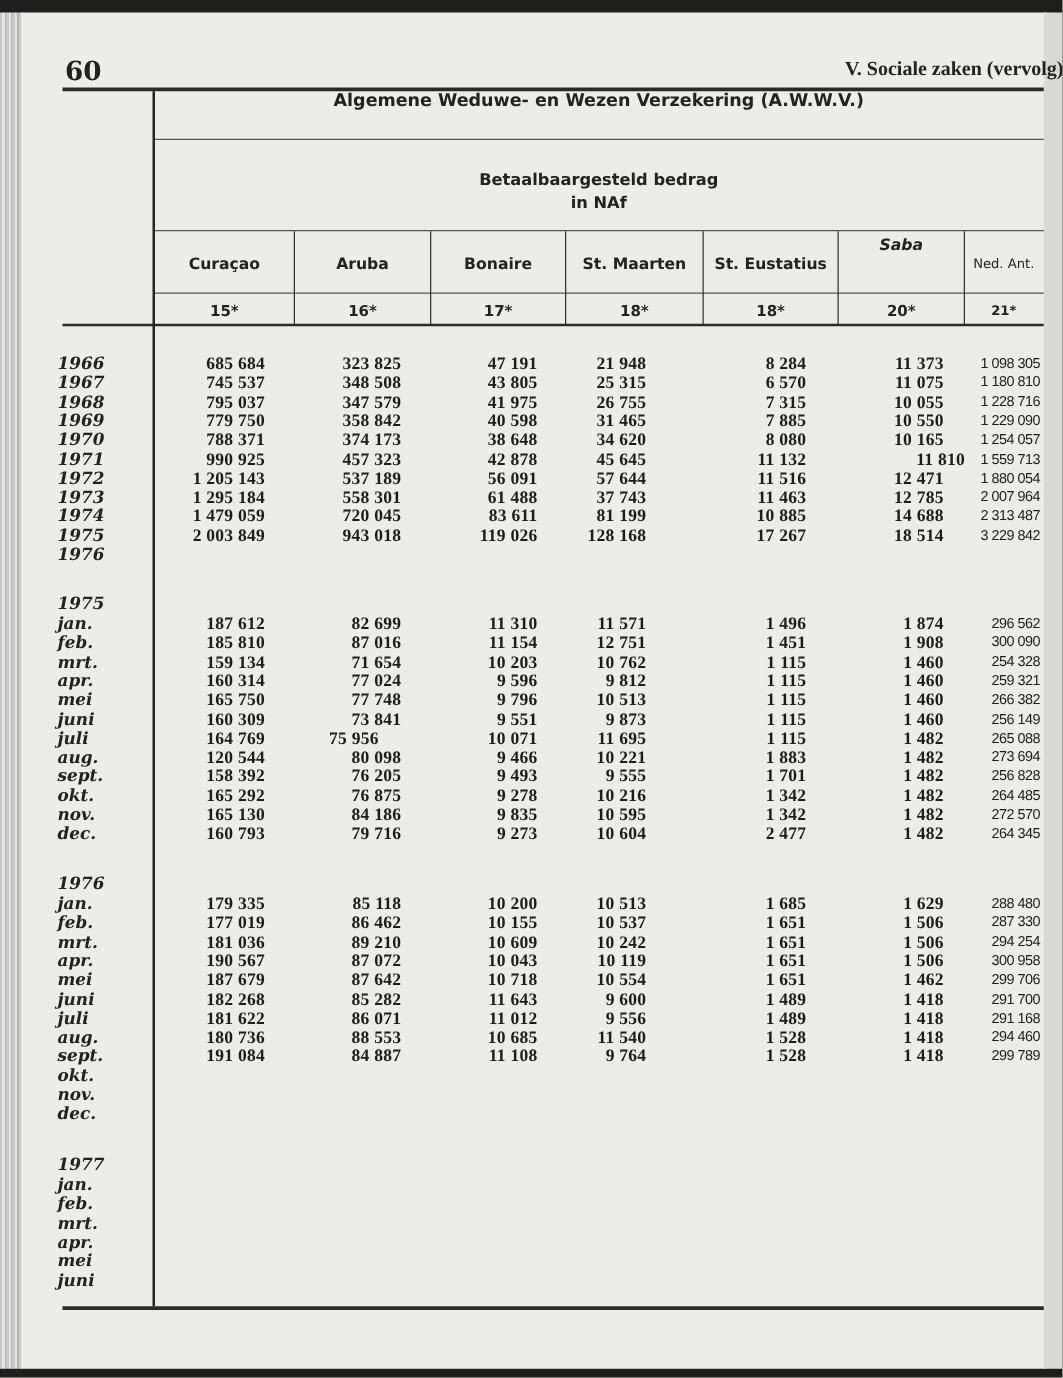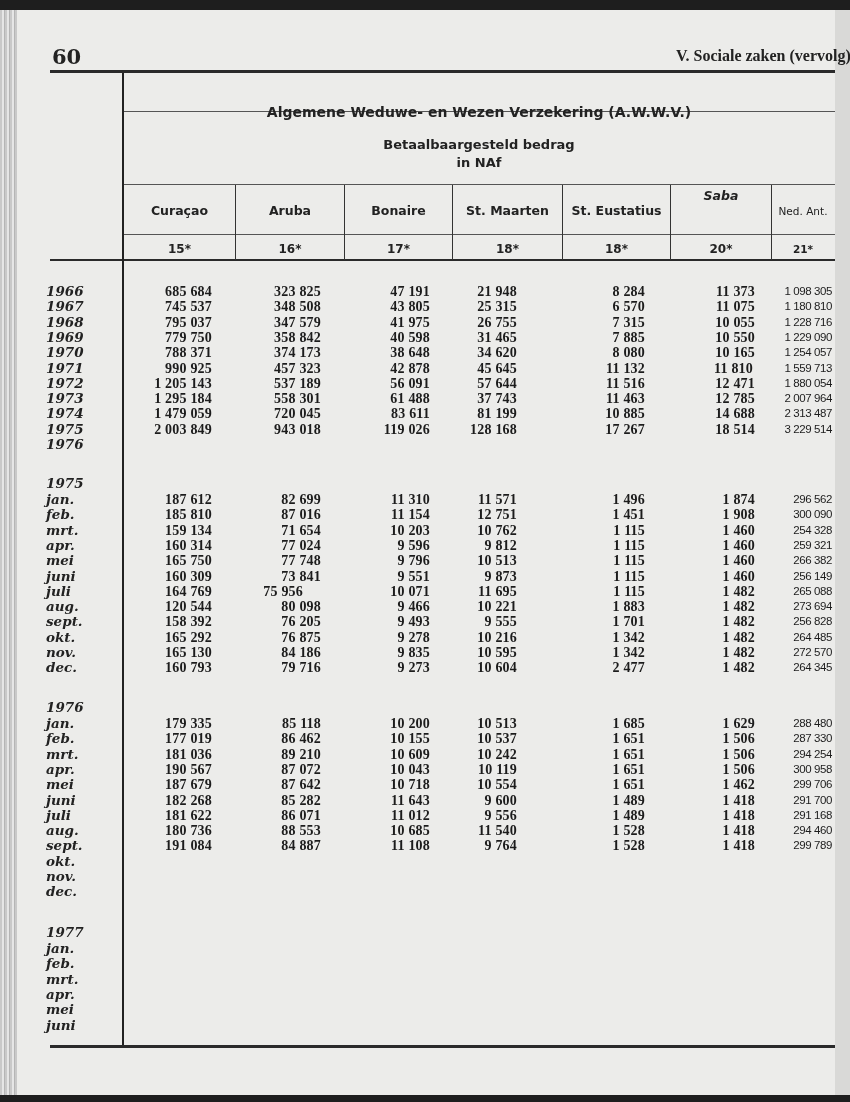--- a/index.html
+++ b/index.html
@@ -68,21 +68,21 @@
 
 <div class="vline" style="left:122px;top:73px;height:972px;width:2px;background:#222;"></div>
 
 <div class="vline" style="left:235px;top:185px;height:75px;"></div>
 <div class="vline" style="left:344px;top:185px;height:75px;"></div>
 <div class="vline" style="left:452px;top:185px;height:75px;"></div>
 <div class="vline" style="left:562px;top:185px;height:75px;"></div>
 <div class="vline" style="left:670px;top:185px;height:75px;"></div>
 <div class="vline" style="left:771px;top:185px;height:75px;"></div>
 
-<div class="hdr-text" style="left:123px;width:712px;top:104px;font-size:14px;">Algemene Weduwe- en Wezen Verzekering (A.W.W.V.)</div>
+<div class="hdr-text" style="left:123px;width:712px;top:73px;font-size:14px;">Algemene Weduwe- en Wezen Verzekering (A.W.W.V.)</div>
 <div class="hdr-text" style="left:123px;width:712px;top:137px;font-size:13px;">Betaalbaargesteld bedrag</div>
 <div class="hdr-text" style="left:123px;width:712px;top:155px;font-size:13px;">in NAf</div>
 
 <div class="hdr-text col-head" style="left:124px;width:111px;top:203px;">Curaçao</div>
 <div class="hdr-text col-head" style="left:236px;width:108px;top:203px;">Aruba</div>
 <div class="hdr-text col-head" style="left:345px;width:107px;top:203px;">Bonaire</div>
 <div class="hdr-text col-head" style="left:453px;width:109px;top:203px;">St. Maarten</div>
 <div class="hdr-text col-head" style="left:563px;width:107px;top:203px;">St. Eustatius</div>
 <div class="hdr-text col-head" style="left:671px;width:100px;top:188px;font-style:italic;">Saba</div>
 <div class="hdr-text col-head" style="left:772px;width:62px;top:205px;font-size:10.5px;font-weight:normal;">Ned. Ant.</div>
@@ -146,21 +146,21 @@
       <div class="cell" style="right: 95px;">10 165</div>
       <div class="cell ned" style="right: 18px;">1 254 057</div>
     </div>
     <div class="stub-label" style="top: 360.5px;">1971</div>
     <div class="data-row" style="top: 360.5px;">
       <div class="cell" style="right: 638px;">990 925</div>
       <div class="cell" style="right: 529px;">457 323</div>
       <div class="cell" style="right: 420px;">42 878</div>
       <div class="cell" style="right: 333px;">45 645</div>
       <div class="cell" style="right: 205px;">11 132</div>
-      <div class="cell" style="right: 97px;">11 810</div>
+      <div class="cell" style="right: 78px;">11 810</div>
       <div class="cell ned" style="right: 18px;">1 559 713</div>
     </div>
     <div class="stub-label" style="top: 375.8px;">1972</div>
     <div class="data-row" style="top: 375.8px;">
       <div class="cell" style="right: 638px;">1 205 143</div>
       <div class="cell" style="right: 529px;">537 189</div>
       <div class="cell" style="right: 420px;">56 091</div>
       <div class="cell" style="right: 333px;">57 644</div>
       <div class="cell" style="right: 205px;">11 516</div>
       <div class="cell" style="right: 95px;">12 471</div>
@@ -187,21 +187,21 @@
       <div class="cell ned" style="right: 18px;">2 313 487</div>
     </div>
     <div class="stub-label" style="top: 421.7px;">1975</div>
     <div class="data-row" style="top: 421.7px;">
       <div class="cell" style="right: 638px;">2 003 849</div>
       <div class="cell" style="right: 529px;">943 018</div>
       <div class="cell" style="right: 420px;">119 026</div>
       <div class="cell" style="right: 333px;">128 168</div>
       <div class="cell" style="right: 205px;">17 267</div>
       <div class="cell" style="right: 95px;">18 514</div>
-      <div class="cell ned" style="right: 18px;">3 229 514</div>
+      <div class="cell ned" style="right: 18px;">3 229 842</div>
     </div>
     <div class="stub-label" style="top: 437px;">1976</div>
     <div class="data-row" style="top: 437px;">
       <div class="cell" style="right: 638px;"></div>
       <div class="cell" style="right: 529px;"></div>
       <div class="cell" style="right: 420px;"></div>
       <div class="cell" style="right: 333px;"></div>
       <div class="cell" style="right: 205px;"></div>
       <div class="cell" style="right: 95px;"></div>
       <div class="cell ned" style="right: 18px;"></div>

